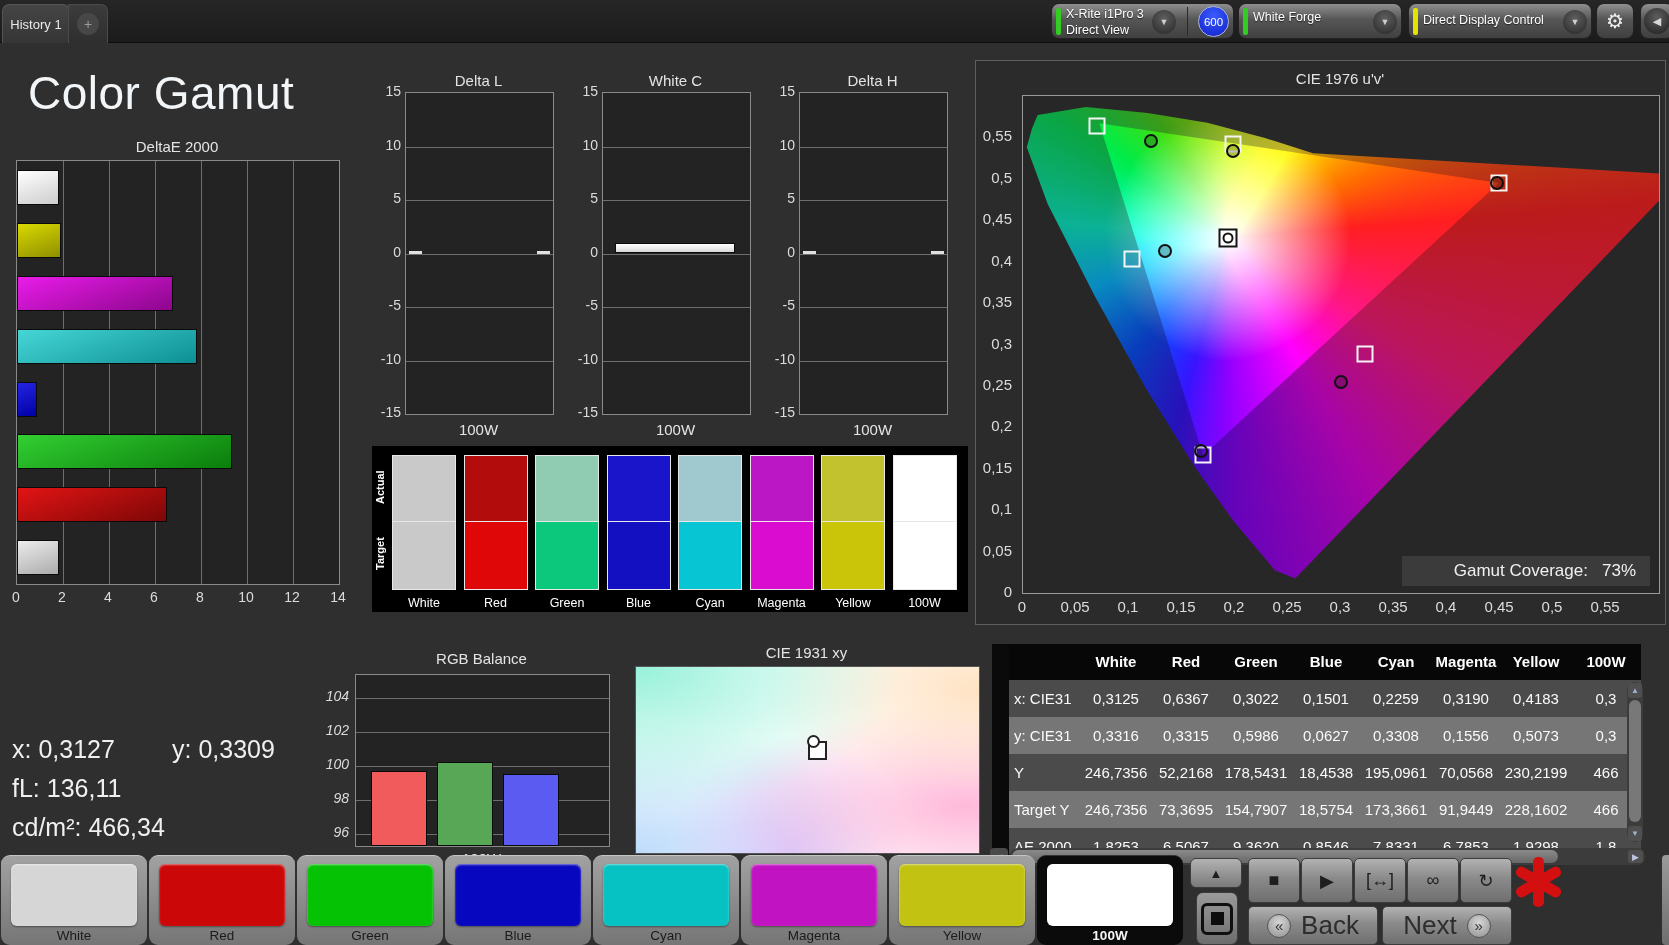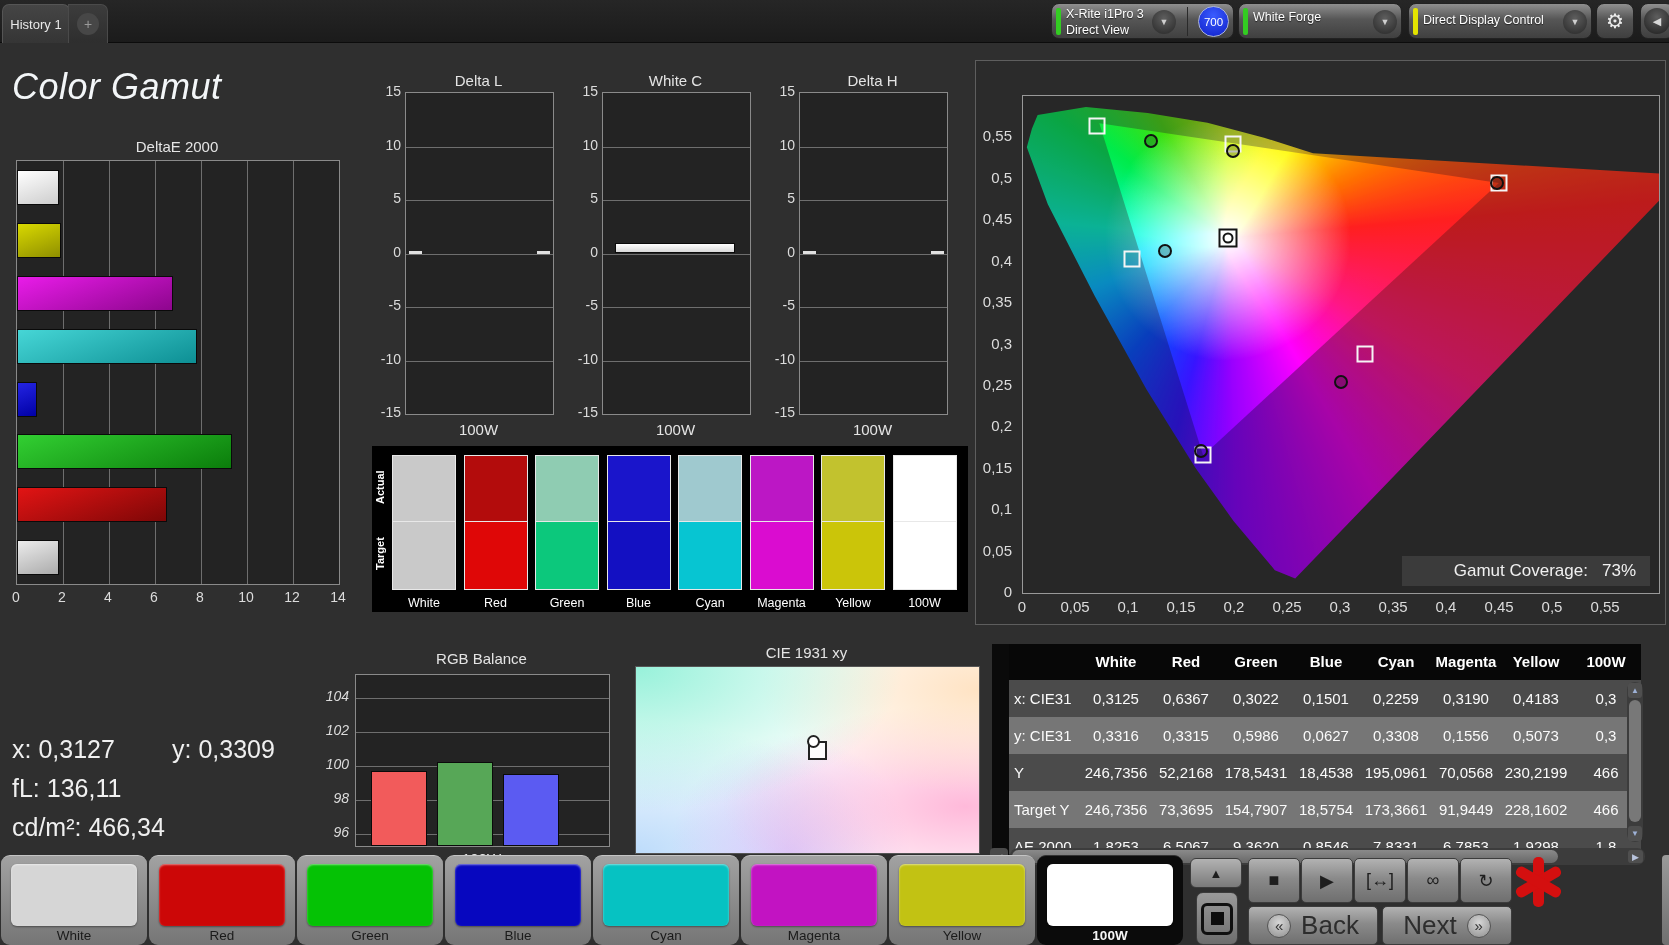--- a/index.html
+++ b/index.html
@@ -31,21 +31,21 @@
   #source-group{left:1238px;width:164px;}
   #workflow-group{left:1408px;width:184px;}
   #gear-btn{left:1596px;top:3px;width:38px;height:36px;border-radius:8px;background:linear-gradient(180deg,#909090,#555 45%,#3f3f3f);
     border:1px solid #222;display:flex;align-items:center;justify-content:center;font-size:20px;color:#ececec;box-sizing:border-box;}
   #collapse-btn{left:1640px;top:3px;width:34px;height:36px;border-radius:8px;background:linear-gradient(180deg,#909090,#555 45%,#3f3f3f);
     border:1px solid #222;display:flex;align-items:center;justify-content:center;box-sizing:border-box;}
   #collapse-btn .circ{width:26px;height:26px;border-radius:50%;background:radial-gradient(circle at 50% 35%,#5e5e5e,#1d1d1d);
     color:#d8d8d8;font-size:11px;display:flex;align-items:center;justify-content:center;}
 
   
-  #page-title{left:12px;top:66px;font-size:36px;font-weight:300;color:#f3f6f8;letter-spacing:.5px;font-style:italic;}
+  #page-title{left:28px;top:66px;font-size:46px;font-weight:300;color:#f3f6f8;letter-spacing:.5px;}
   .chart-title{font-size:15px;color:#e4e4e4;text-align:center;}
   #reading-title{left:12px;top:654px;font-size:29px;font-weight:300;color:#f3f6f8;}
   .reading-line{font-size:25px;color:#f0f0f0;font-weight:300;}
 
   
   #deltae-title{left:16px;top:138px;width:322px;}
   #deltae-plot{left:16px;top:160px;width:322px;height:423px;background:#232323;border:1px solid #8a8a8a;overflow:hidden;}
   .vgrid{position:absolute;top:0;bottom:0;width:1px;background:#6e6e6e;}
   .debar{position:absolute;left:0;border:1px solid #0a0a0a;box-sizing:border-box;}
   #deltae-xticks{left:16px;top:589px;width:326px;height:16px;}
@@ -184,21 +184,21 @@
     <div class="abs" id="tab-plus">
       <span class="circ">+</span>
     </div>
 
     <div class="abs ddbtn" id="meter-group">
       <span class="ddaccent" style="background:#33cc22;"></span>
       <span class="ddtext" style="top:3px;">X-Rite i1Pro 3</span>
       <span class="ddtext" style="top:19px;">Direct View</span>
       <span class="chev" style="left:100px;">▼</span>
       <span id="meter-divider"></span>
-      <span id="meter-badge">700</span>
+      <span id="meter-badge">600</span>
     </div>
 
     <div class="abs ddbtn" id="source-group">
       <span class="ddaccent" style="background:#33cc22;"></span>
       <span class="ddtext" style="top:6px;">White Forge</span>
       <span class="chev" style="left:134px;">▼</span>
     </div>
 
     <div class="abs ddbtn" id="workflow-group">
       <span class="ddaccent" style="background:#e3e300;"></span>
@@ -314,20 +314,21 @@
   <div class="abs" id="rgb-xlabel">100W</div>
 
   <div class="abs chart-title" id="cie31-title">CIE 1931 xy</div>
   <div class="abs" id="cie31-panel">
     <div id="cie31-marker" style="left: 50%; top: 40%;">
         <span class="dot"></span>
       </div>
   </div>
 
   <div class="abs" id="cie-panel"></div>
+  <div class="abs chart-title" id="cie-title">CIE 1976 u'v'</div>
   <div class="abs" id="cie-plot">
     <div class="cie-layer" id="cie-horseshoe"></div>
     <div class="cie-layer" id="cie-triangle" style="clip-path: polygon(12% 5.5%, 74.83% 17.5%, 28.33% 72.33%);"></div>
   <div class="mk-sq" style="left: 74.2px; top: 29.82px;"></div>
       <div class="mk-ci" style="left: 128.26px; top: 44.73px;"></div>
       <div class="mk-sq" style="left: 209.88px; top: 48.0433px;"></div>
       <div class="mk-ci" style="left: 209.88px; top: 55.4983px;"></div>
       <div class="mk-sq" style="left: 475.94px; top: 86.975px;"></div>
       <div class="mk-ci" style="left: 473.82px; top: 86.975px;"></div>
       <div class="mk-wh" style="left: 204.58px; top: 142.473px;">

